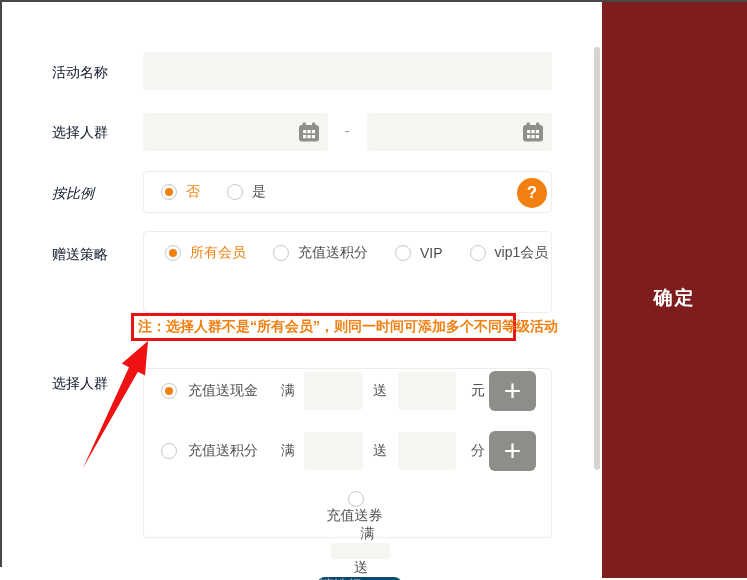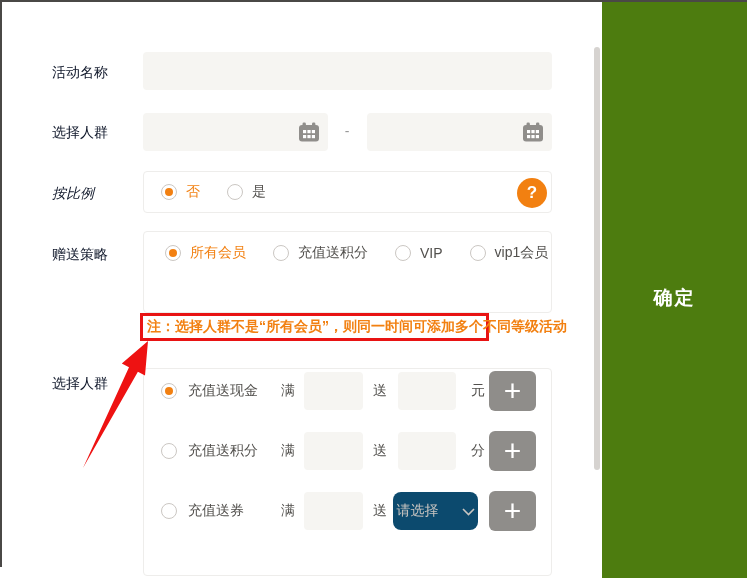--- a/index.html
+++ b/index.html
@@ -7,21 +7,21 @@
     width:747px;height:580px;position:relative;overflow:hidden;
     background:#ffffff;
     font-family:"Liberation Sans","DejaVu Sans",sans-serif;
     font-size:14px;color:#52504d;
   }
   
   .frame-top{position:absolute;left:0;top:0;width:747px;height:2px;background:#4a4846;}
   .frame-left{position:absolute;left:0;top:0;width:2px;height:567px;background:#4a4846;}
 
   
-  .side-panel{position:absolute;left:602px;top:2px;width:145px;height:576px;background:#4d7c0f;}
+  .side-panel{position:absolute;left:602px;top:2px;width:145px;height:576px;background:#7f1d1d;}
   .confirm-btn{
     position:absolute;left:0;right:0;top:283px;text-align:center;
     color:#ffffff;font-size:19px;font-weight:600;letter-spacing:2px;cursor:pointer;
   }
 
   
   .flabel{position:absolute;left:52px;color:#0f172a;}
   .lbl-name{top:64px;} .lbl-time{top:124px;} .lbl-ratio{top:185px;font-style:italic;}
   .lbl-crowd{top:246px;} .lbl-strategy{top:375px;}
 
@@ -41,21 +41,21 @@
   .date-field .cal{position:absolute;right:8px;top:9px;}
   .date-sep{position:absolute;left:339px;top:123px;width:16px;text-align:center;color:#999;}
 
   
   .wbox{
     position:absolute;left:143px;width:409px;background:#fff;
     border:1px solid #eeedeb;border-radius:4px;box-sizing:border-box;
   }
   .ratio-box{top:171px;height:42px;display:flex;align-items:center;padding-left:17px;gap:27px;}
   .crowd-box{top:231px;height:82px;}
-  .strategy-box{top:368px;height:208px;}
+  .strategy-box{top:368px;height:170px;}
 
   .crowd-row{position:absolute;left:4px;right:0;height:41px;display:flex;align-items:center;padding-left:17px;gap:27px;}
   .crowd-row.r1{top:0;} .crowd-row.r2{top:41px;}
 
   
   .ritem{display:flex;align-items:center;gap:9px;cursor:pointer;}
   .radio{
     width:16px;height:16px;border-radius:50%;border:1px solid #cbc7c3;background:#fff;
     box-sizing:border-box;position:relative;flex:none;
   }
@@ -67,29 +67,29 @@
 
   
   .help-circle{
     position:absolute;left:373px;top:6px;width:30px;height:30px;border-radius:50%;
     background:#f28011;color:#fff;font-size:17px;font-weight:bold;
     display:flex;align-items:center;justify-content:center;cursor:pointer;
   }
 
   
   .note-box{
-    position:absolute;left:140px;top:313px;width:349px;height:28px;
+    position:absolute;left:131px;top:313px;width:385px;height:28px;
     border:3px solid #e81313;box-sizing:border-box;
     display:flex;align-items:center;padding-left:4px;white-space:nowrap;
   }
   .note-text{color:#f28011;font-weight:bold;font-size:14px;}
 
   
   .srow{position:absolute;left:0;right:0;height:40px;display:flex;align-items:center;padding-left:17px;}
-  .srow.r1{top:2px;} .srow.r2{top:62px;} .srow.r3{top:122px;}
+  .srow.r1{top:2px;} .srow.r2{top:62px;} .srow.r3{top:122px;flex-direction:column;}
   .s-label{width:70px;margin-left:11px;}
   .s-man{margin-left:23px;}
   .s-song{margin-left:10px;}
   .s-unit{margin-left:15px;}
   .amt1{margin-left:9px;width:59px;height:38px;padding:0 8px;}
   .amt2{margin-left:11px;width:58px;height:38px;padding:0 8px;}
   .sel-dropdown{
     margin-left:6px;width:85px;height:38px;background:#0c4a6e;border-radius:8px;
     display:flex;align-items:center;justify-content:center;gap:23px;
     color:#c9c5c1;cursor:pointer;

